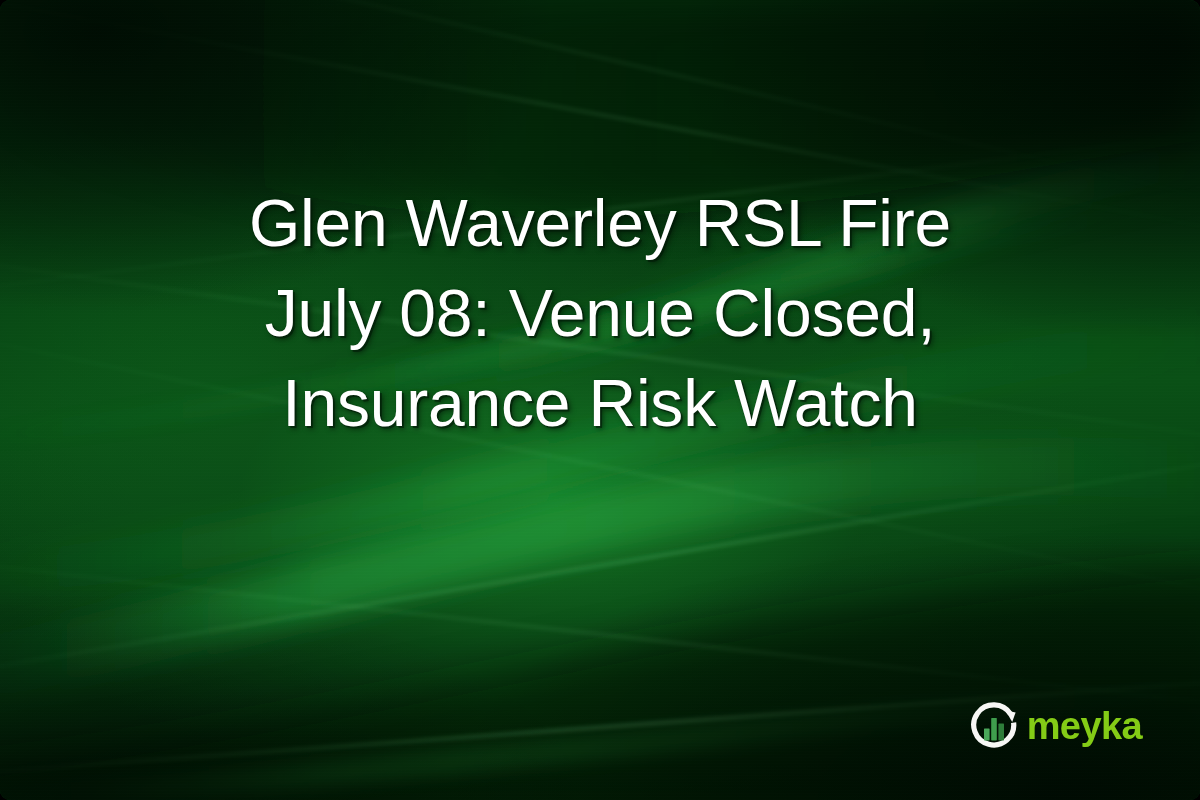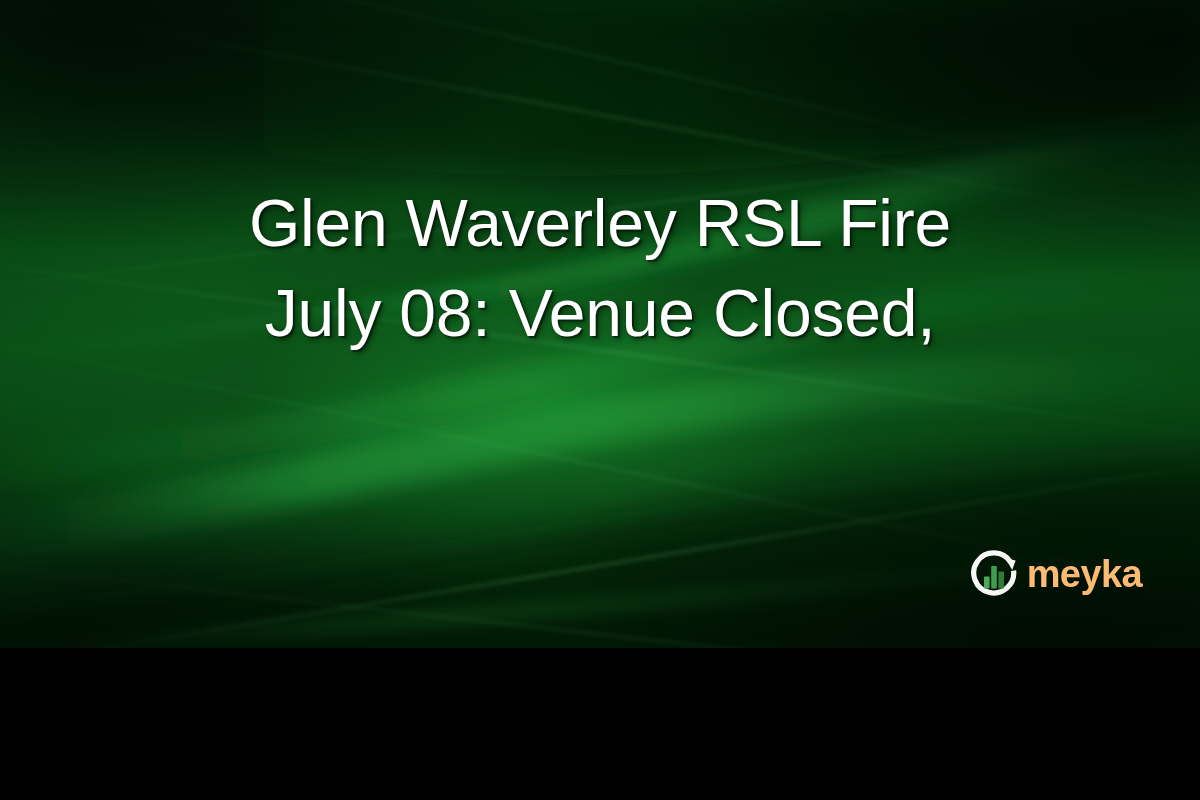--- a/index.html
+++ b/index.html
@@ -8,23 +8,24 @@
   html, body {
     width:1200px; height:800px;
     overflow:hidden;
     background:#000;
     font-family:"Liberation Sans", sans-serif;
   }
 
   .banner {
     position:relative;
     width:1200px;
-    height:648px;
+    height:800px;
     overflow:hidden;
     background:#02210a;
+    border-radius:10px;
   }
 
   
   .bg-layer { position:absolute; inset:0; }
 
   
   .bg-base {
     background:
       radial-gradient(ellipse 62% 50% at 46% 62%, rgba(20,118,36,0.95) 0%, rgba(12,80,24,0.55) 42%, rgba(4,36,12,0.0) 78%),
       radial-gradient(ellipse 70% 60% at 18% 48%, rgba(12,92,26,0.75) 0%, rgba(5,44,14,0.25) 55%, rgba(0,0,0,0) 85%),
@@ -98,21 +99,21 @@
     position:absolute;
     right:58px;
     bottom:48px;
     display:flex;
     align-items:center;
     gap:9px;
     z-index:6;
   }
   .logo-mark { width:52px; height:52px; display:block; flex:0 0 auto; }
   .logo-text {
-    color:#fdba74;
+    color:#84cc16;
     font-family:"Liberation Sans", sans-serif;
     font-weight:700;
     font-size:38px;
     line-height:1;
     letter-spacing:-0.6px;
     margin-left:-3px;
   }
 </style>
 </head>
 <body>
@@ -183,20 +184,21 @@
     <div class="streak s5"></div>
     <div class="streak s6"></div>
   </div>
 
   <div class="bg-layer bg-vignette"></div>
   <div class="bg-layer bg-grain"></div>
 
   <div class="headline">
     <span class="headline-line">Glen Waverley RSL Fire</span>
     <span class="headline-line">July 08: Venue Closed,</span>
+    <span class="headline-line">Insurance Risk Watch</span>
   </div>
 
   <div class="logo">
     <svg class="logo-mark" viewBox="0 0 52 52" aria-hidden="true">
 
       <path d="M41.6,14.2 A20,20 0 1 0 44.6,22.6" fill="none" stroke="#f7f7f5" stroke-width="5.2" stroke-linecap="butt"></path>
 
       <path d="M36.4,10.2 L46.6,12.4 L43.2,22.0 Z" fill="#f7f7f5"></path>
 
       <rect x="15.0" y="28.4" width="5.6" height="12.0" rx="0.6" fill="#4aa85a"></rect>

